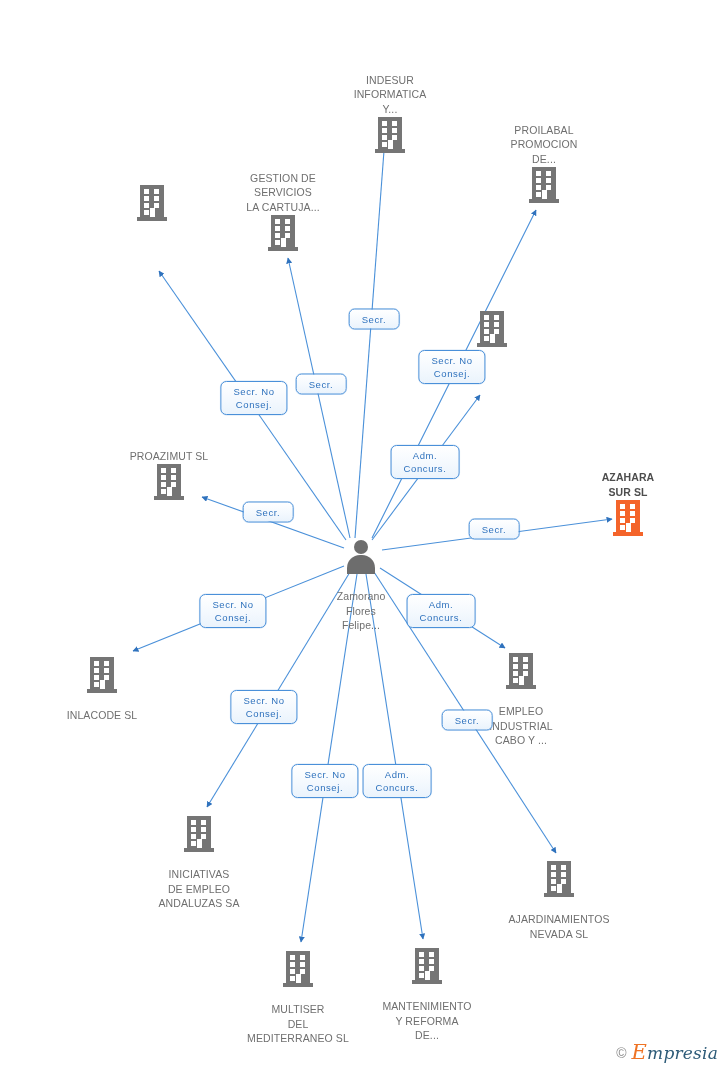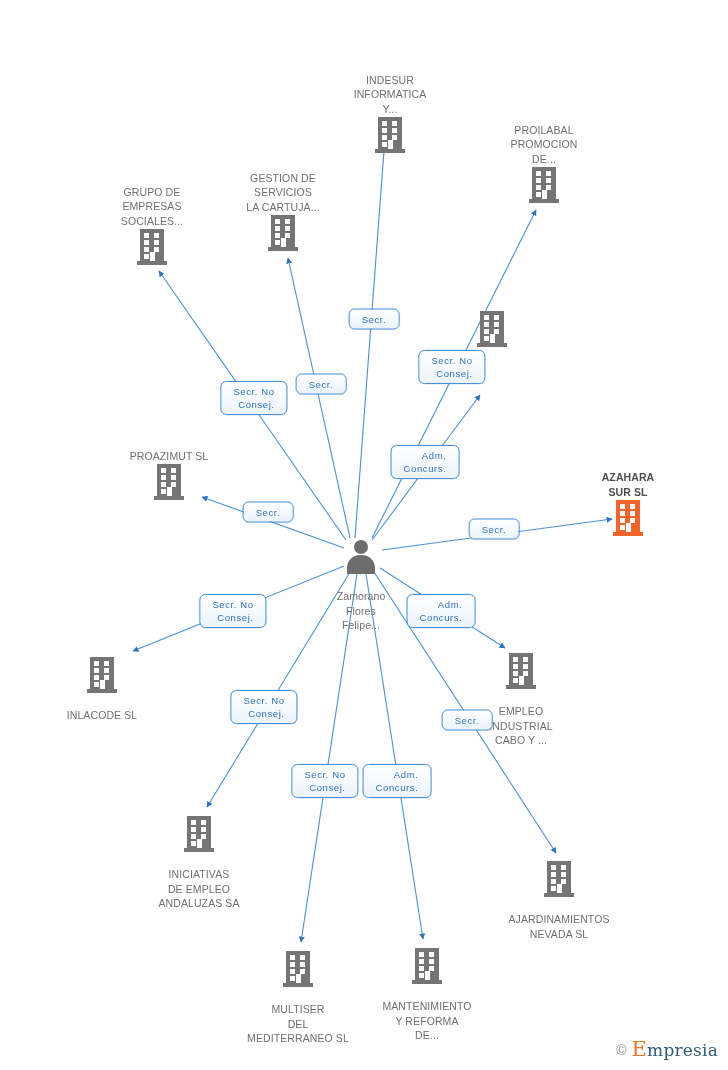--- a/index.html
+++ b/index.html
@@ -51,31 +51,31 @@
     position:absolute;
     transform:translate(-50%,-50%);
     box-sizing:border-box;
     border:1px solid #4a90d9;
     border-radius:6px;
     background:linear-gradient(180deg,#ffffff 0%,#f4f9fe 55%,#eaf3fc 100%);
     color:#2f72bd;
     font-size:9.5px;
     line-height:13px;
     letter-spacing:.6px;
-    text-align:right;
+    text-align:center;
     padding:3px 12px;
     white-space:pre-line;
     box-shadow:0 0 0 .5px rgba(74,144,217,.25);
   }
 
   
   .watermark{position:absolute;right:10px;bottom:8px;display:flex;align-items:center;gap:5px;}
   .watermark .copy{color:#8d8d8d;font-size:14px;line-height:14px;}
-  .watermark .brand{font-family:"DejaVu Serif","Liberation Serif",serif;
-                    font-size:17px;line-height:23px;color:#2d5b78;letter-spacing:.2px;}
+  .watermark .brand{font-family:"DejaVu Serif","Liberation Serif",serif;font-style:italic;
+                    font-size:17px;line-height:18px;color:#2d5b78;letter-spacing:.2px;}
   .watermark .brand b{color:#ef7324;font-weight:normal;font-size:21px;}
 </style>
 </head>
 <body>
 
 <div id="canvas">
 
   <svg class="edges" viewBox="0 0 728 1070" xmlns="http://www.w3.org/2000/svg">
     <defs>
       <marker id="arrow" viewBox="0 0 10 10" refX="9" refY="5" markerWidth="5.5" markerHeight="5.5" orient="auto-start-reverse">
@@ -154,23 +154,20 @@
           <i class="w" style="left:7px;top:18px"></i>
           <i class="w" style="left:17px;top:4px"></i>
           <i class="w" style="left:17px;top:11px"></i>
           <i class="w" style="left:17px;top:18px"></i>
           <i class="w" style="left:7px;top:25px"></i>
           <i class="door"></i>
           <i class="base"></i>
         </div>
       </div>
       <div class="node above" style="left: 152px; top: 184.5px;">
-        <span class="lbl">GRUPO DE
-EMPRESAS
-SOCIALES...</span>
         <div class="bld">
           <i class="body"></i>
           <i class="w" style="left:7px;top:4px"></i>
           <i class="w" style="left:7px;top:11px"></i>
           <i class="w" style="left:7px;top:18px"></i>
           <i class="w" style="left:17px;top:4px"></i>
           <i class="w" style="left:17px;top:11px"></i>
           <i class="w" style="left:17px;top:18px"></i>
           <i class="w" style="left:7px;top:25px"></i>
           <i class="door"></i>

